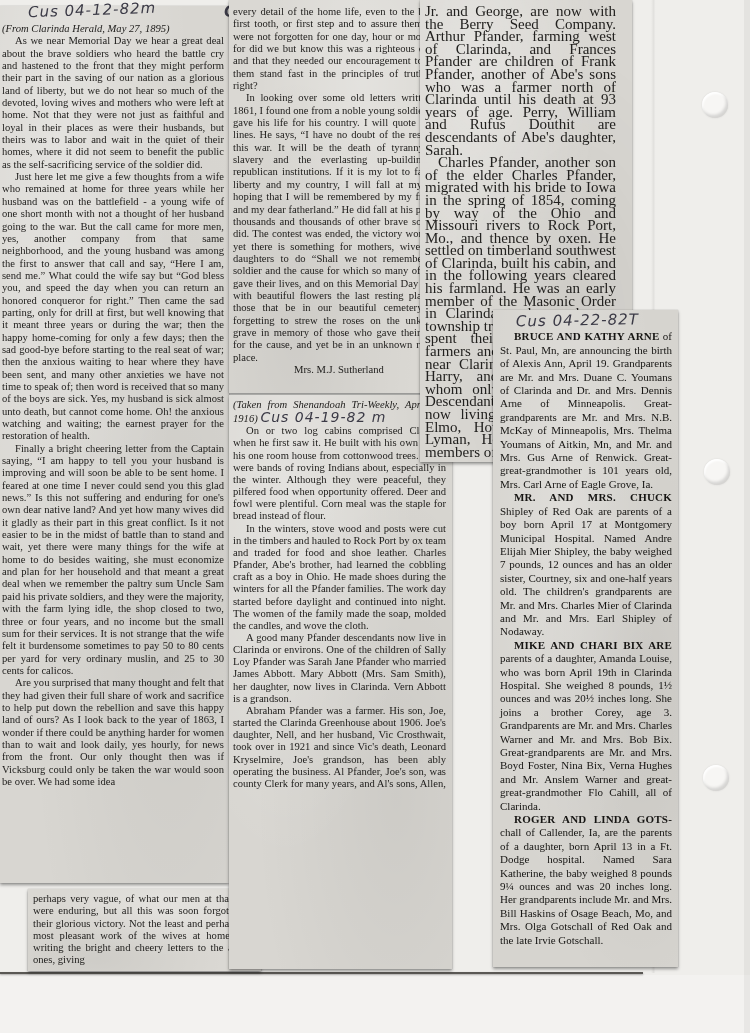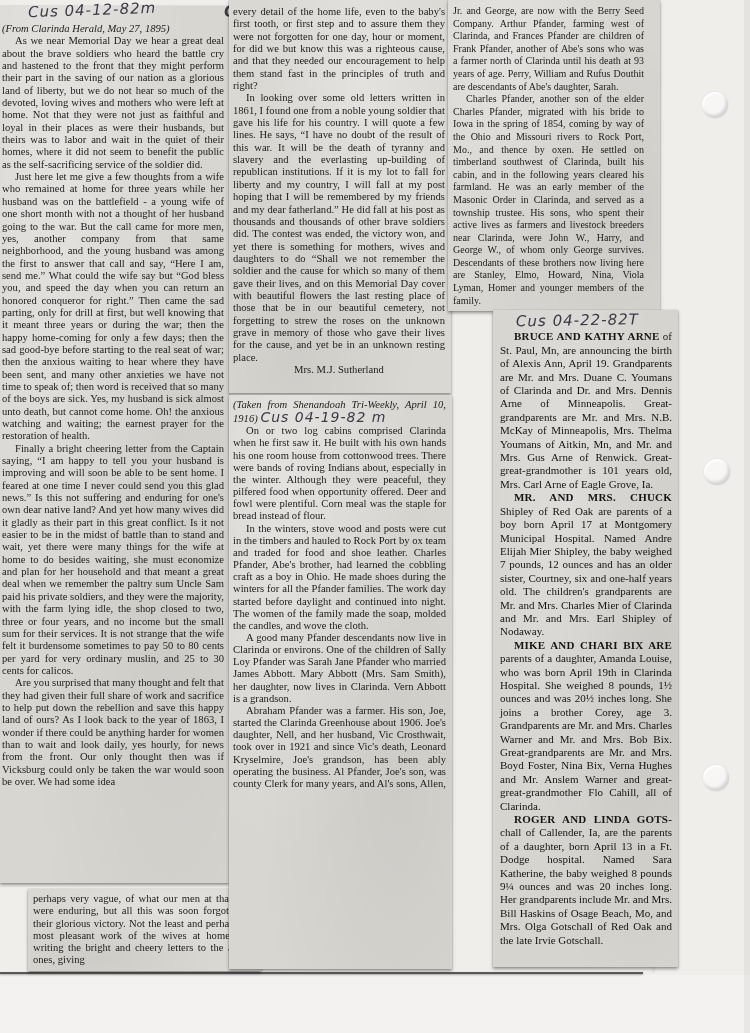--- a/index.html
+++ b/index.html
@@ -40,21 +40,21 @@
     #d6d4cf; margin-left: 36px;}
 
   .para{text-indent:13px;}
   .para.flush{text-indent:0;}
   .src{font-style:italic;}
 
   #c1a{left:0;top:6px;width:229px;min-height:877px;padding:17px 5px 6px 2px;font-size:10.6px;line-height:12.35px;}
   #c1b{left:0;top:889px;width:233px;min-height:79px;padding:4px 6px 4px 5px;font-size:10.6px;line-height:12.3px;margin-left:28px;}
   #c2a{left:229px;top:0;width:222px;min-height:393px;padding:6px 6px 4px 4px;font-size:10.6px;line-height:12.35px;}
   #c2b{left:229px;top:395px;width:223px;min-height:574px;padding:4px 6px 4px 4px;font-size:10.6px;line-height:12.15px;}
-  #c3a{left:448px;top:0;width:212px;min-height:303px;padding:5px 16px 4px 5px;font-size:10px;line-height:12.6px;}
+  #c3a{left:420px;top:0;width:212px;min-height:303px;padding:5px 16px 4px 5px;font-size:15px;line-height:12.6px;}
   #c3b{left:457px;top:310px;width:185px;min-height:657px;padding:3px 6px 5px 7px;font-size:11px;line-height:13.4px;color:#161513;}
   #c3b .lead{font-weight:bold;letter-spacing:.2px;}
   #c3b .para{text-indent:14px;}
   .sig{text-align:center;padding-right:12px;}
 
   
   .hw{font-family:"DejaVu Sans",sans-serif;font-style:italic;color:#3b3a46;white-space:nowrap;}
   #hw1{position:absolute;left:28px;top:-2px;font-size:15px;transform:rotate(-2deg);letter-spacing:1px;}
   #hw2{position:absolute;left:224px;top:-2px;font-size:15px;font-weight:bold;transform:rotate(-5deg);letter-spacing:1px;}
   .hw-inline{font-size:14px;letter-spacing:1px;font-style:italic;}

